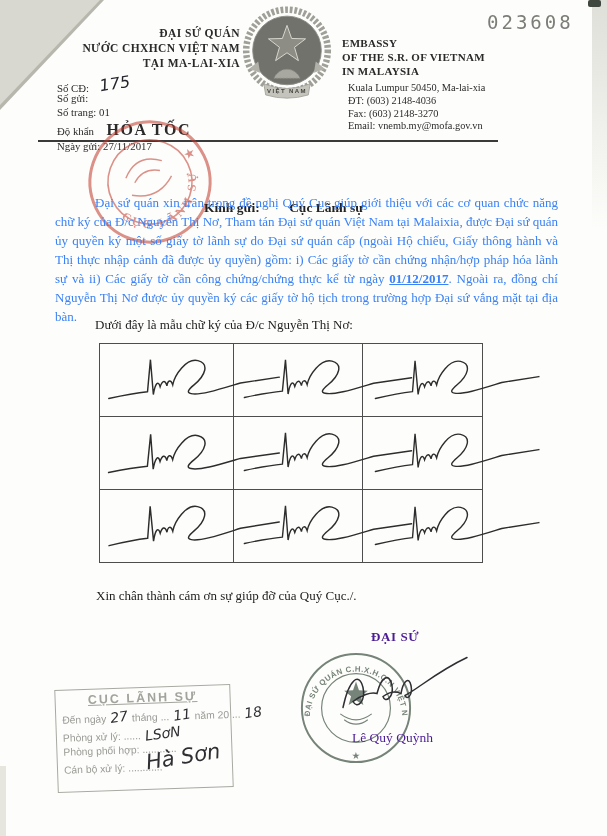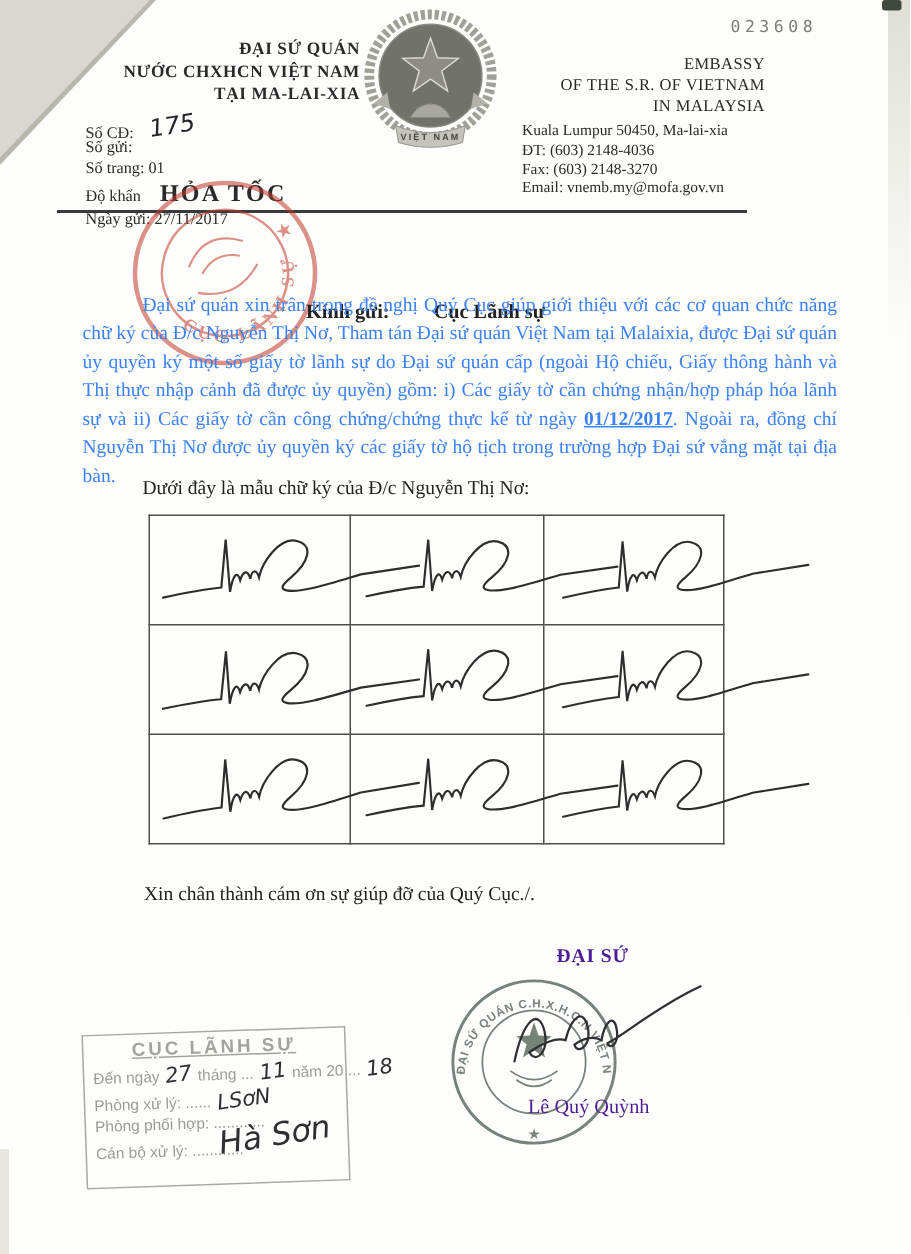--- a/index.html
+++ b/index.html
@@ -10,34 +10,34 @@
   
   .corner-dark{position:absolute;left:0;top:0;width:104px;height:110px;background:#b7b7ae;
     clip-path:polygon(0 0,100% 0,0 100%);}
   .corner-light{position:absolute;left:0;top:0;width:100px;height:105px;background:#d8d8d0;
     clip-path:polygon(0 0,100% 0,0 100%);}
   .right-strip{position:absolute;right:0;top:0;width:15px;height:230px;
     background:linear-gradient(#cfcfc6,rgba(255,255,255,0));opacity:.65;}
   .right-mark{position:absolute;left:588px;top:0;width:13px;height:7px;background:#3f473f;border-radius:2px;}
   .bottom-left-edge{position:absolute;left:0;bottom:0;width:6px;height:70px;background:#e6e6df;}
   .serial{position:absolute;left:487px;top:11px;font-family:"DejaVu Sans Mono",monospace;
-    font-size:11px;letter-spacing:3px;color:#7c7c78;}
+    font-size:19px;letter-spacing:3px;color:#7c7c78;}
   
   .lh-left{position:absolute;left:38px;top:26px;width:202px;text-align:right;
     font-weight:bold;font-size:11.5px;line-height:15px;letter-spacing:.4px;color:#2a2a2a;}
   .meta{position:absolute;left:57px;top:77px;font-size:10.8px;color:#2a2a2a;}
   .meta .row{height:14.5px;}
   .meta .row.khan{height:19px;}
   .hw{font-family:"DejaVu Sans",sans-serif;font-style:italic;color:#24242a;}
   .hw-175{display:inline-block;font-size:16px;transform:rotate(-9deg) translateY(-3px);margin-left:8px;}
   .hoatoc{font-weight:bold;font-size:16px;letter-spacing:1.5px;margin-left:10px;}
   .rule{position:absolute;left:38px;top:140px;width:460px;height:2px;background:#3a3a3a;}
   .emblem-wrap{position:absolute;left:236px;top:6px;width:102px;height:100px;}
-  .lh-right-title{position:absolute;left:342px;top:36px;width:168px;text-align:right;
-    font-weight:normal;font-size:11px;line-height:14px;letter-spacing:.3px;color:#2a2a2a;}
+  .lh-right-title{position:absolute;left:342px;top:36px;width:168px;text-align:left;
+    font-weight:bold;font-size:11px;line-height:14px;letter-spacing:.3px;color:#2a2a2a;}
   .lh-right-addr{position:absolute;left:348px;top:82px;width:165px;font-size:10.3px;line-height:12.8px;color:#2a2a2a;}
   
   .red-stamp{position:absolute;left:84px;top:116px;width:132px;height:132px;
     transform:rotate(-26deg);opacity:.55;pointer-events:none;}
   
   .salutation{position:absolute;left:204px;top:164px;font-size:13.5px;font-weight:bold;color:#222;margin-top:36px;}
   .salutation .recipient{margin-left:26px;}
   .p1{position:absolute;left:55px;top:193px;width:503px;font-size:13px;line-height:19px;
     text-align:justify;text-indent:40px;color:#3b82f6;}
   .p1 .date{font-weight:bold;text-decoration:underline;}

